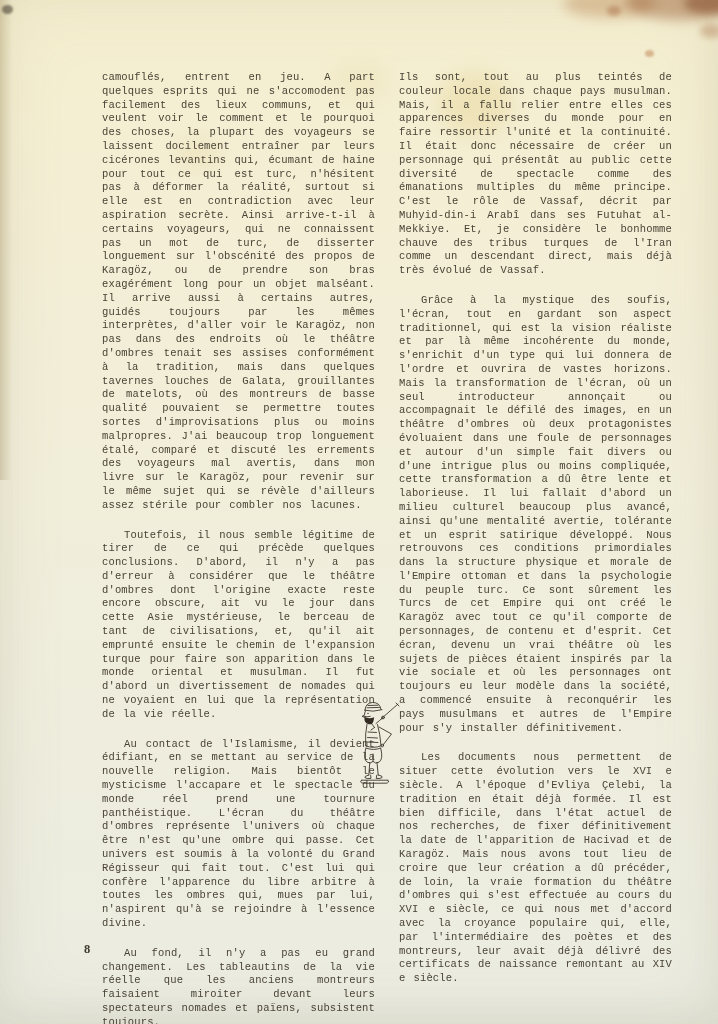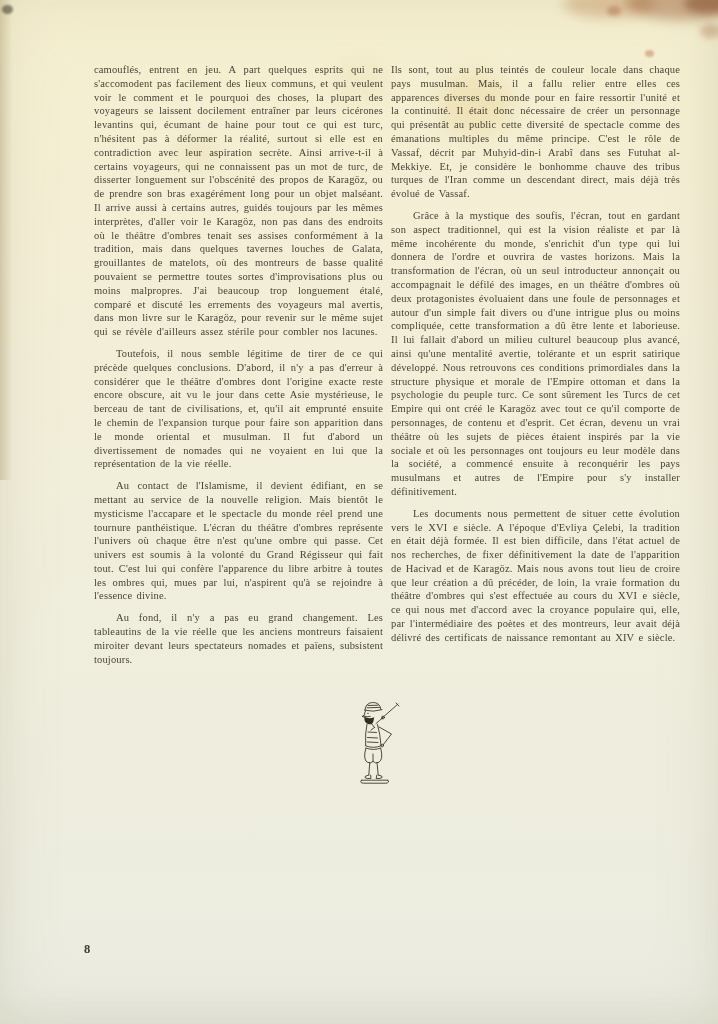--- a/index.html
+++ b/index.html
@@ -32,21 +32,21 @@
 
   .column{
     position:absolute;top:55px;width:305px;
     color:#4a4336;
     font-size:10.5px;line-height:13.8px;
     text-align:justify;
     letter-spacing:.15px;word-spacing:1.6px;
   }
   .col-left{left:86px;}
   .col-right{left:383px;}
-  .para{margin:8px;}
+  .para{margin:16px;font-family:Liberation Mono, monospace;}
   .para.indent{text-indent:22px;}
 
   .page-number{
     position:absolute;left:84px;top:942px;
     color:#3f392e;font-size:12.5px;font-weight:bold;
   }
   .illustration{
     position:absolute;left:352px;top:701px;width:52px;height:84px;
   }
 </style>

